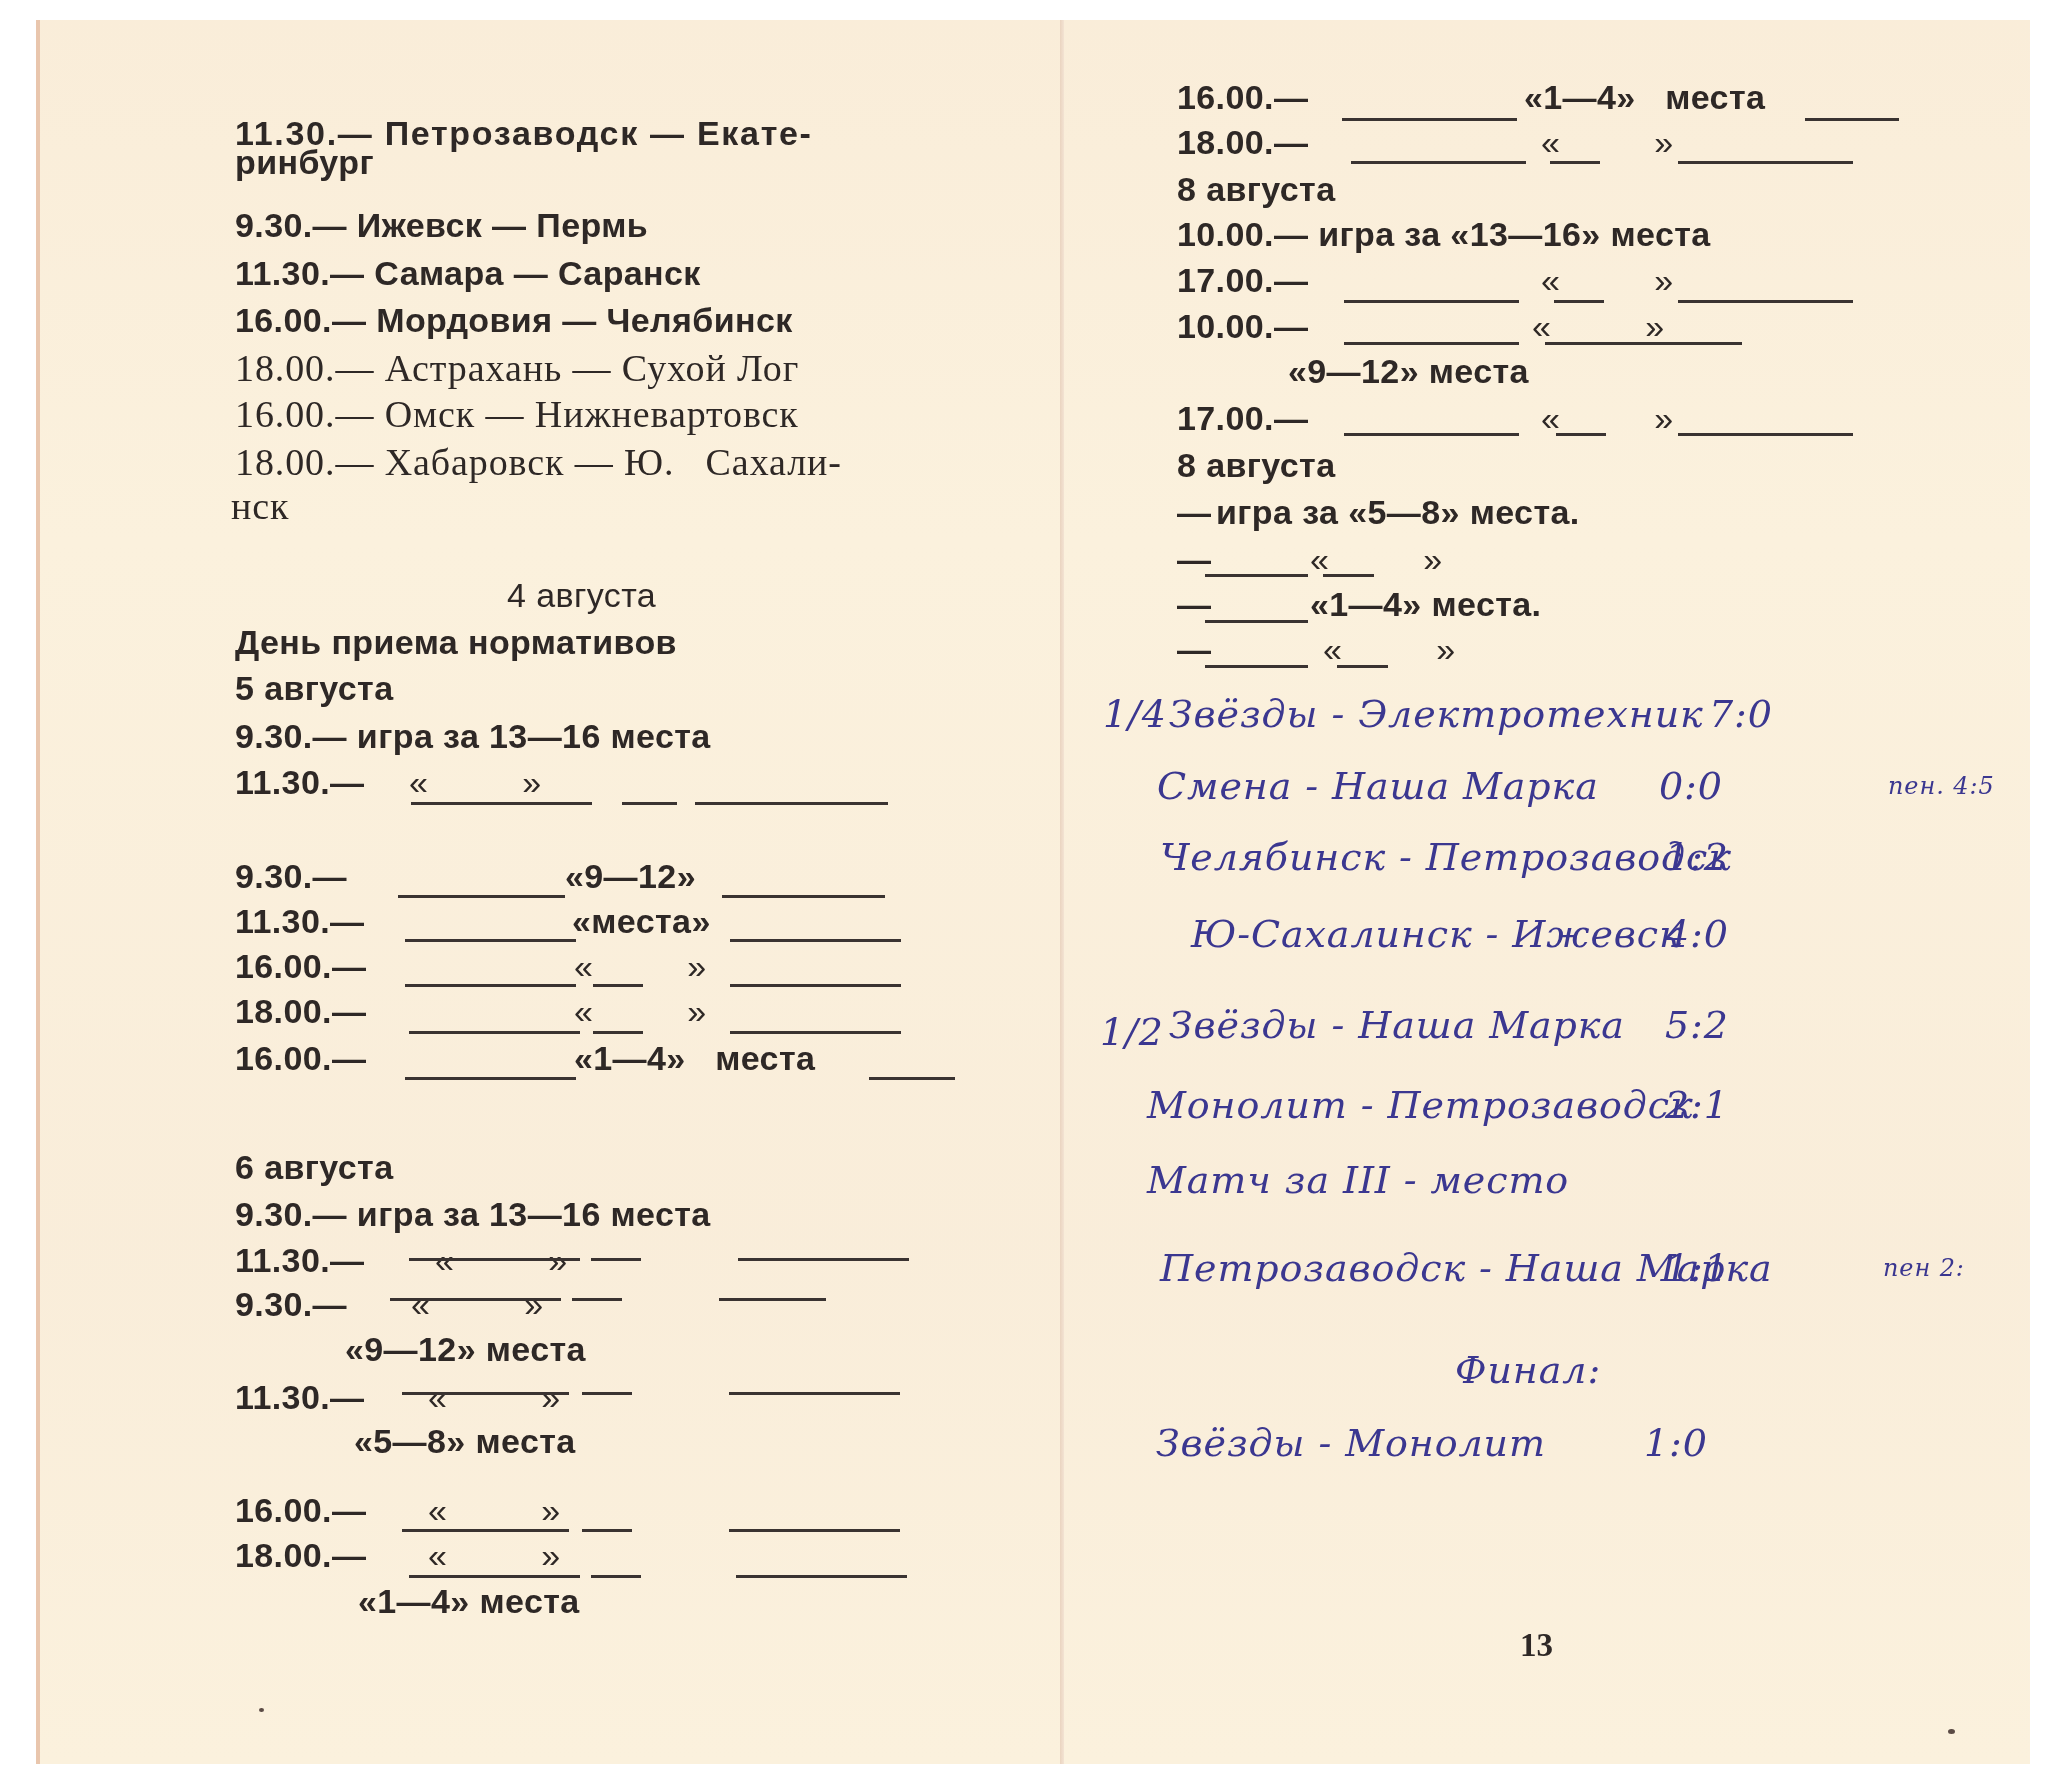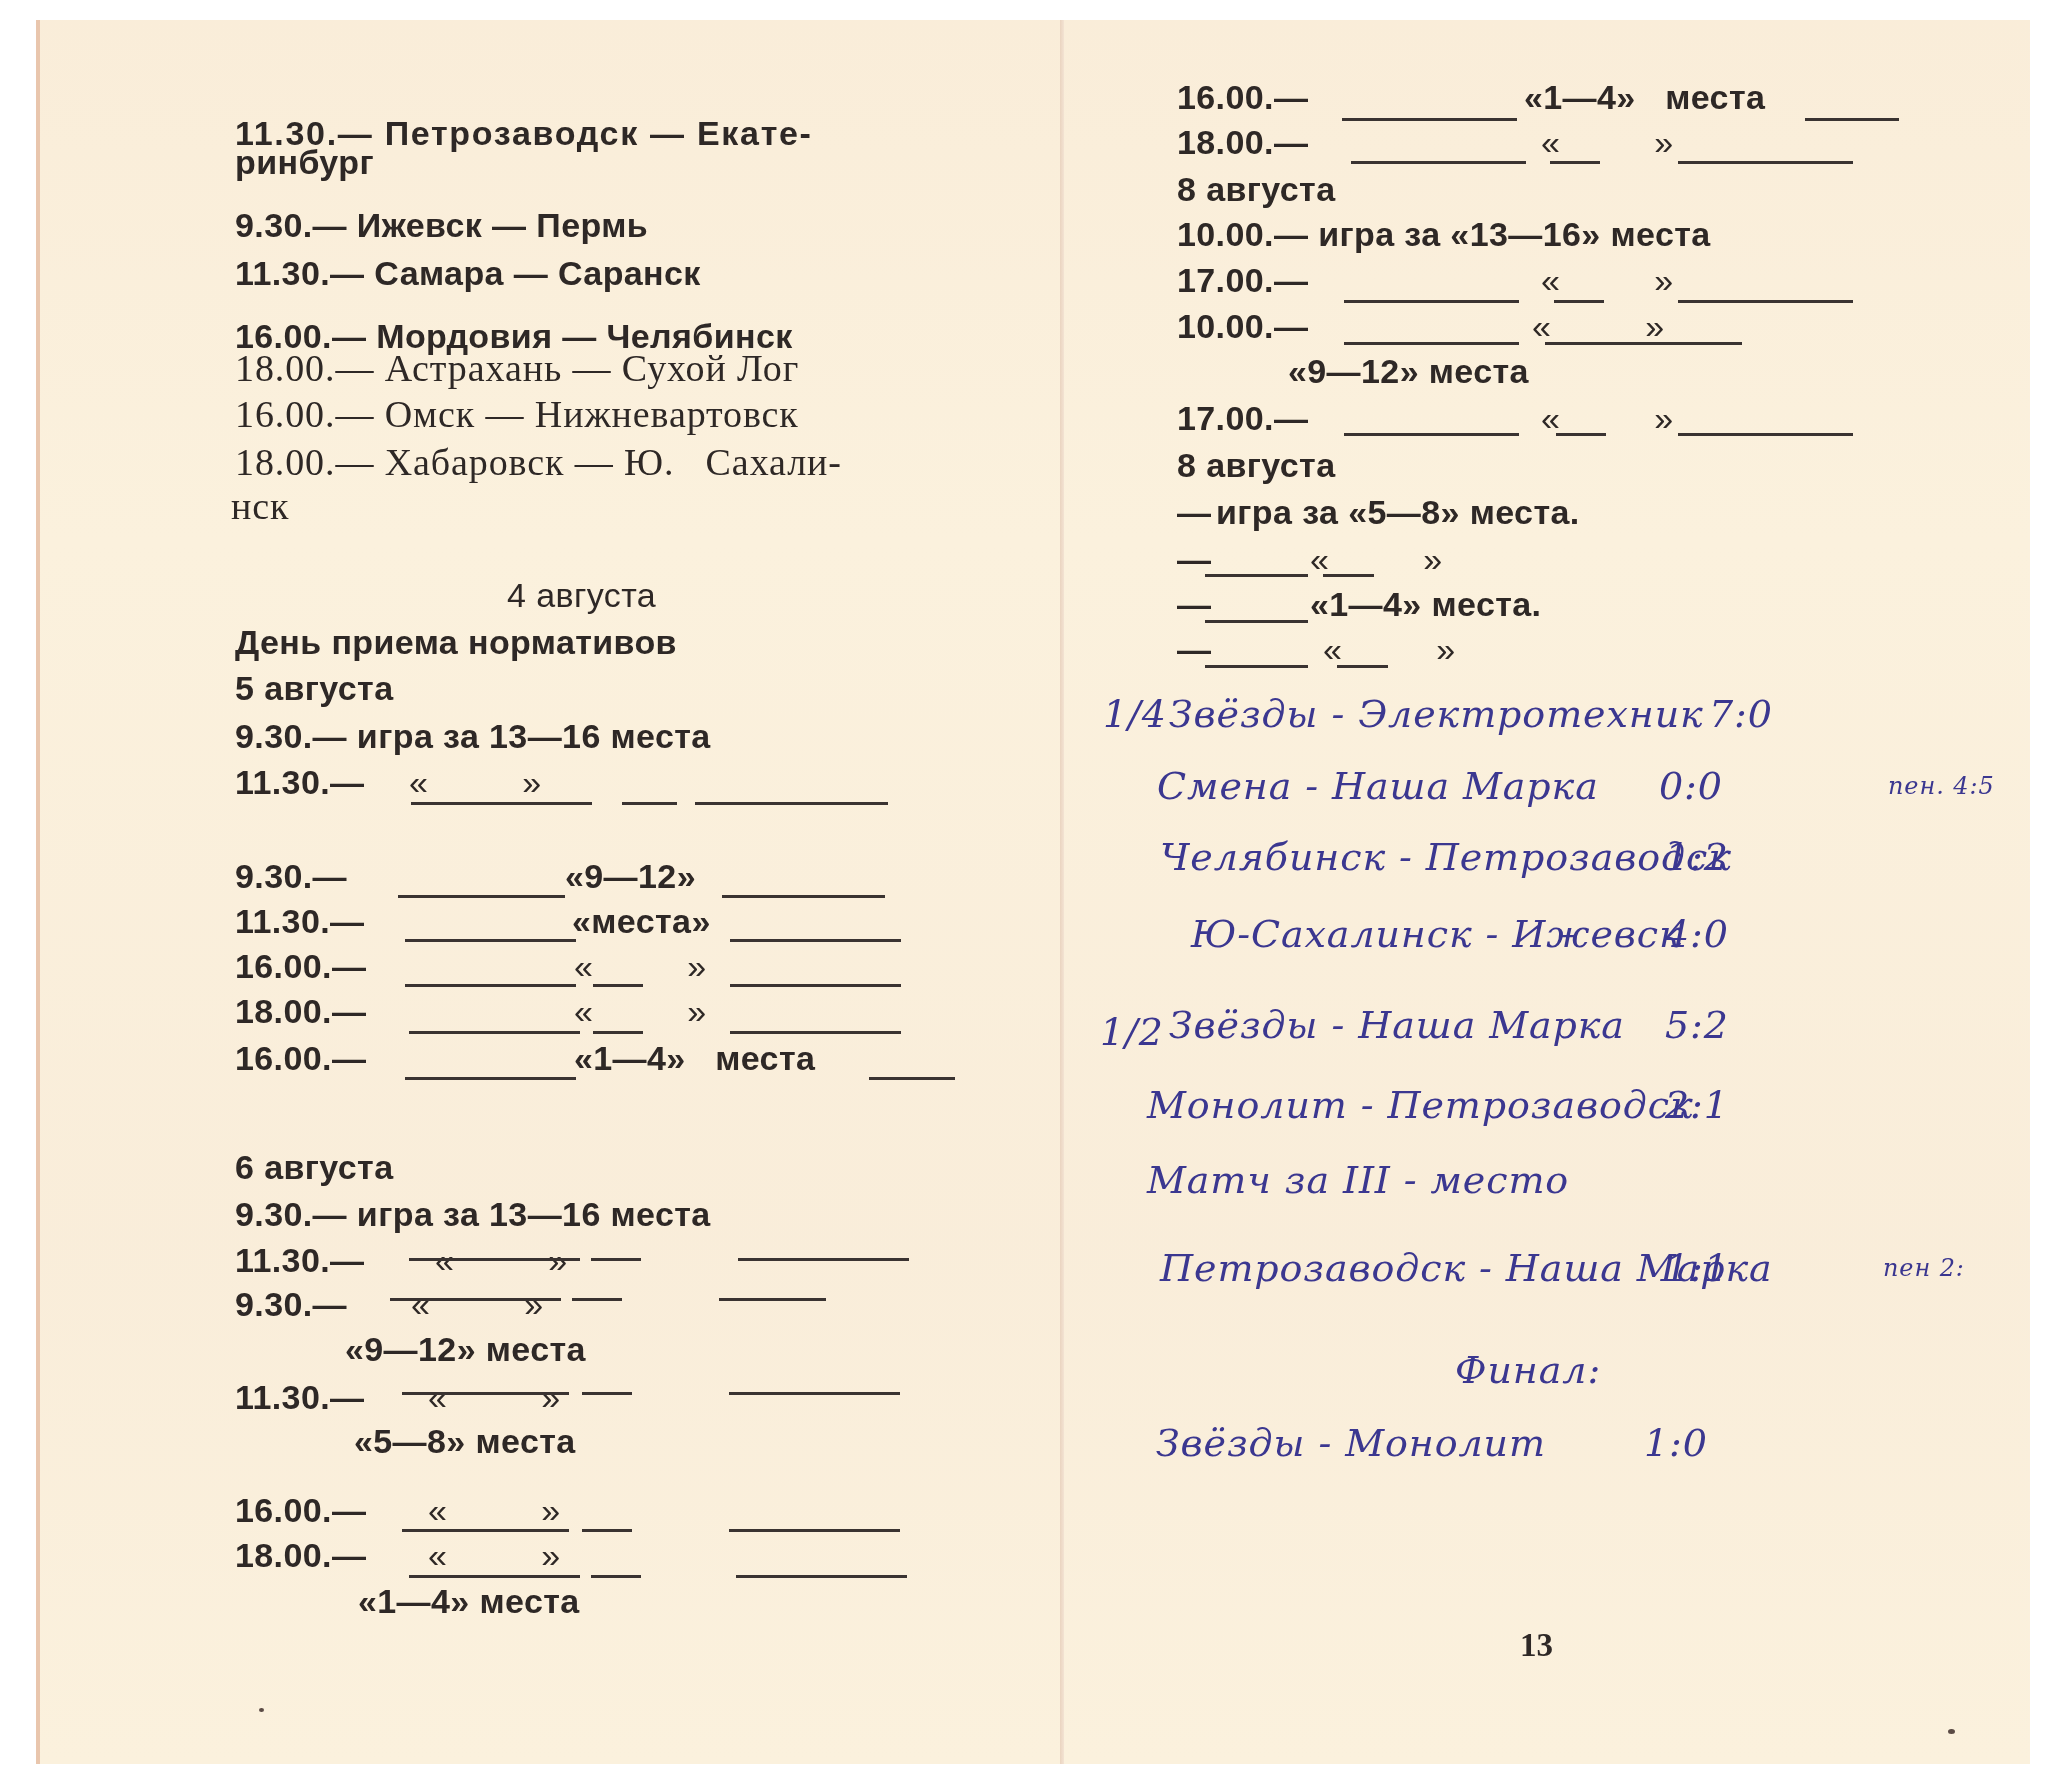--- a/index.html
+++ b/index.html
@@ -44,21 +44,21 @@
 <body>
 
 <div class="page page-left"></div>
 <div class="page page-right"></div>
 <div class="spine"></div>
 
 <div class="line" style="left:235px;top:113px;letter-spacing:1.7px;">11.30.— Петрозаводск — Екате-</div>
 <div class="line" style="left:235px;top:142px;">ринбург</div>
 <div class="line" style="left:235px;top:205px;">9.30.— Ижевск — Пермь</div>
 <div class="line" style="left:235px;top:253px;">11.30.— Самара — Саранск</div>
-<div class="line" style="left:235px;top:316px;">16.00.— Мордовия — Челябинск</div>
+<div class="line" style="left:235px;top:300px;">16.00.— Мордовия — Челябинск</div>
 <div class="line serif" style="left:235px;top:348px;">18.00.— Астрахань — Сухой Лог</div>
 <div class="line serif" style="left:235px;top:394px;">16.00.— Омск — Нижневартовск</div>
 <div class="line serif" style="left:235px;top:442px;">18.00.— Хабаровск — Ю.   Сахали-</div>
 <div class="line serif" style="left:231px;top:486px;">нск</div>
 
 <div class="line" style="left:507px;top:575px;font-weight:normal;">4 августа</div>
 <div class="line" style="left:235px;top:622px;">День приема нормативов</div>
 
 <div class="line" style="left:235px;top:668px;">5 августа</div>
 <div class="line" style="left:235px;top:716px;">9.30.— игра за 13—16 места</div>

